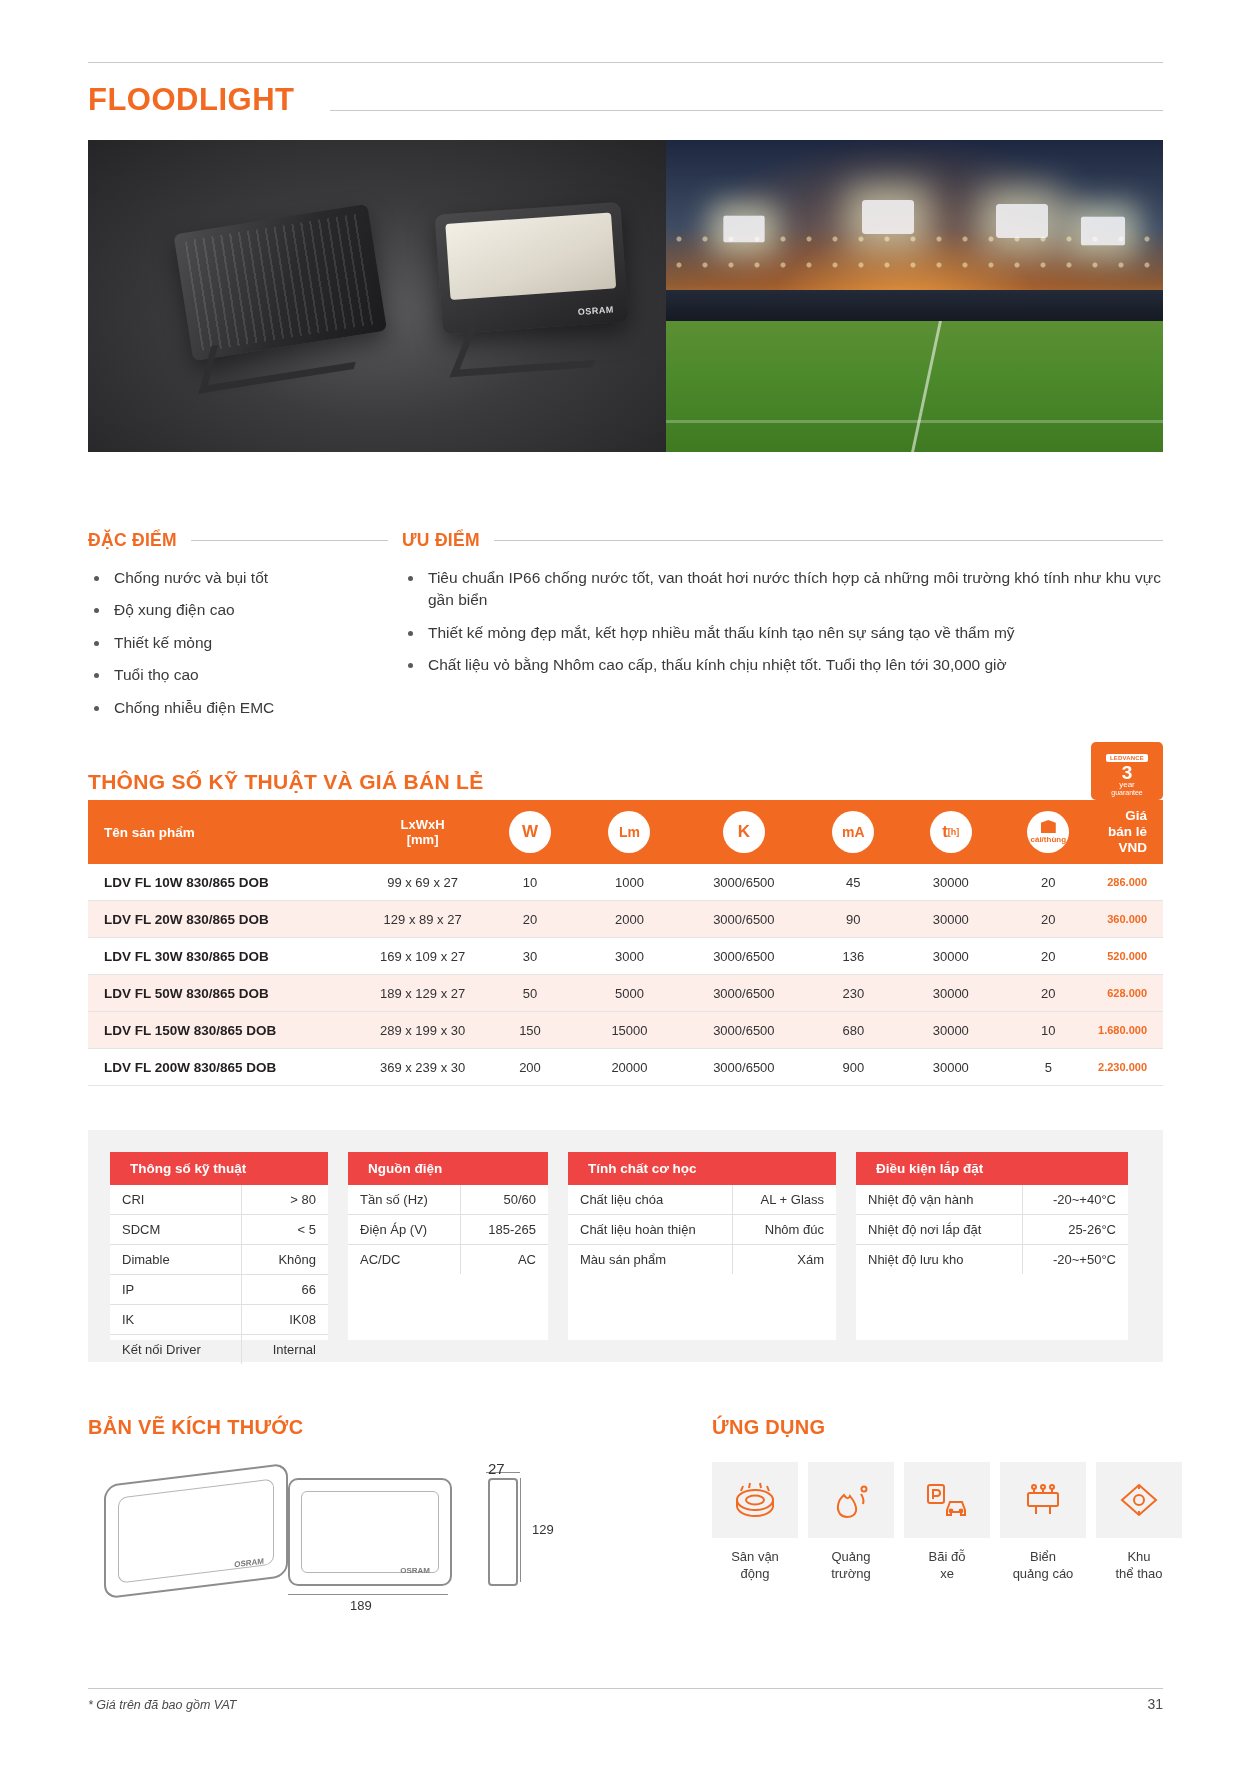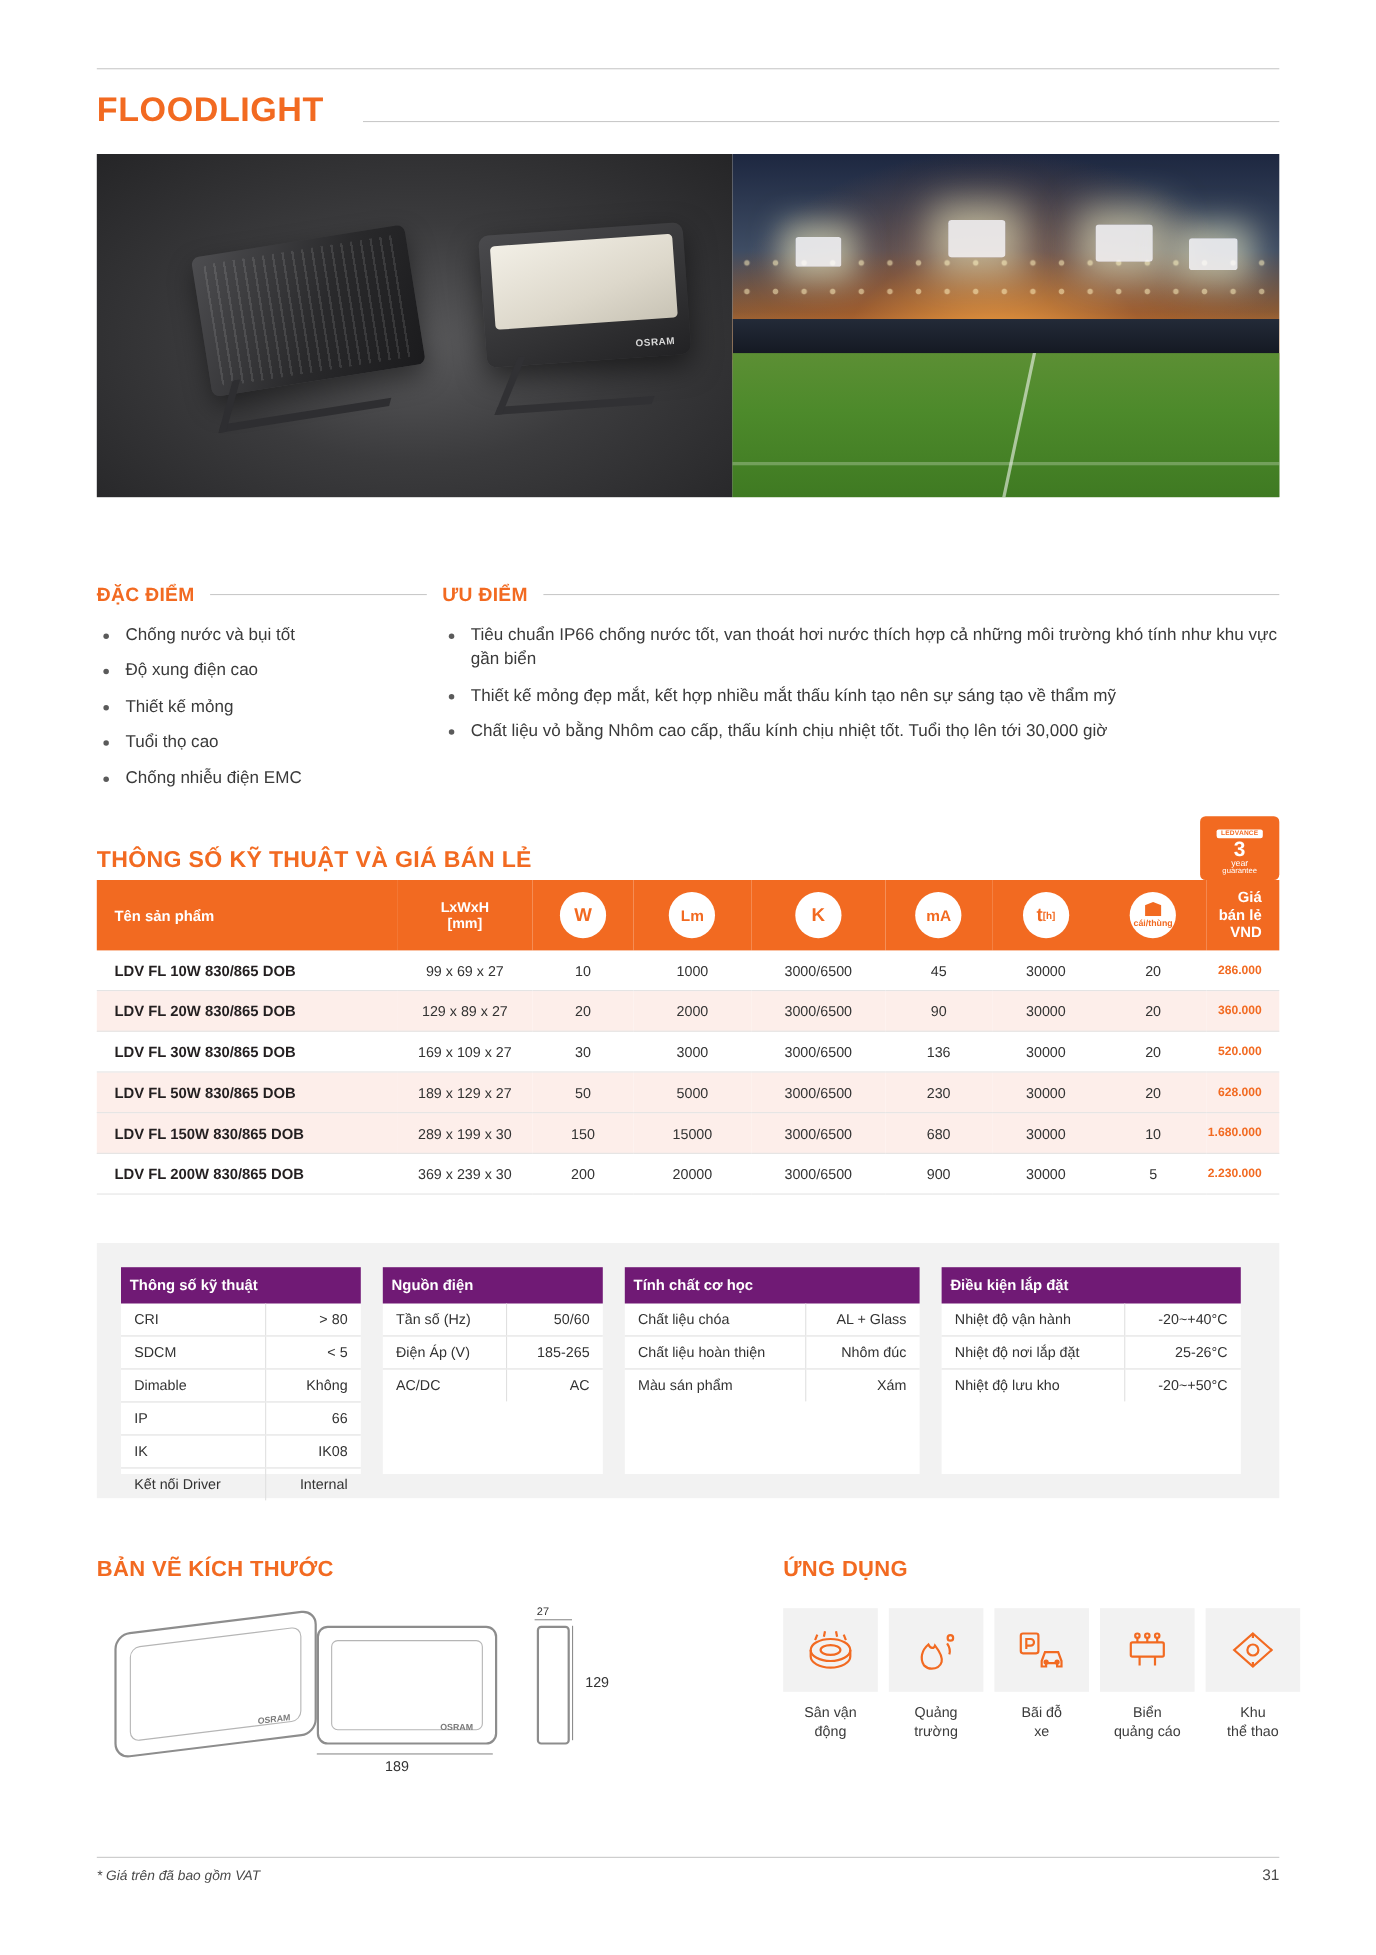--- a/index.html
+++ b/index.html
@@ -352,25 +352,25 @@
     background: #f2f2f2;
     box-sizing: border-box;
     padding: 22px 22px;
     display: flex;
     gap: 20px;
   }
   .mini {
     background: #fff;
   }
   .mini .mini-head {
-    background: #701a75;
+    background: #ef4444;
     color: #fff;
     font-size: 13.5px;
     font-weight: bold;
-    padding: 9px 8px;
+    padding: 9px 20px;
   }
   .mini table {
     width: 100%;
     border-collapse: collapse;
     font-size: 13px;
   }
   .mini table td {
     padding: 7px 12px;
     border-bottom: 1px solid #e0e0e0;
     color: #333;
@@ -450,21 +450,21 @@
     width: 160px;
     border-top: 1px solid #8d8d8d;
   }
   .dim-label {
     position: absolute;
     font-size: 13px;
     color: #333;
   }
   .dim-189 { left: 262px; top: 138px; }
   .dim-129 { left: 444px; top: 62px; }
-  .dim-27  { left: 400px; top: 0px; font-size: 10px; }
+  .dim-27  { left: 400px; top: 0px; font-size: 15px; }
   .dim-v {
     position: absolute;
     left: 432px; top: 18px;
     height: 104px;
     border-left: 1px solid #8d8d8d;
   }
   .dim-top {
     position: absolute;
     left: 398px; top: 12px;
     width: 34px;

